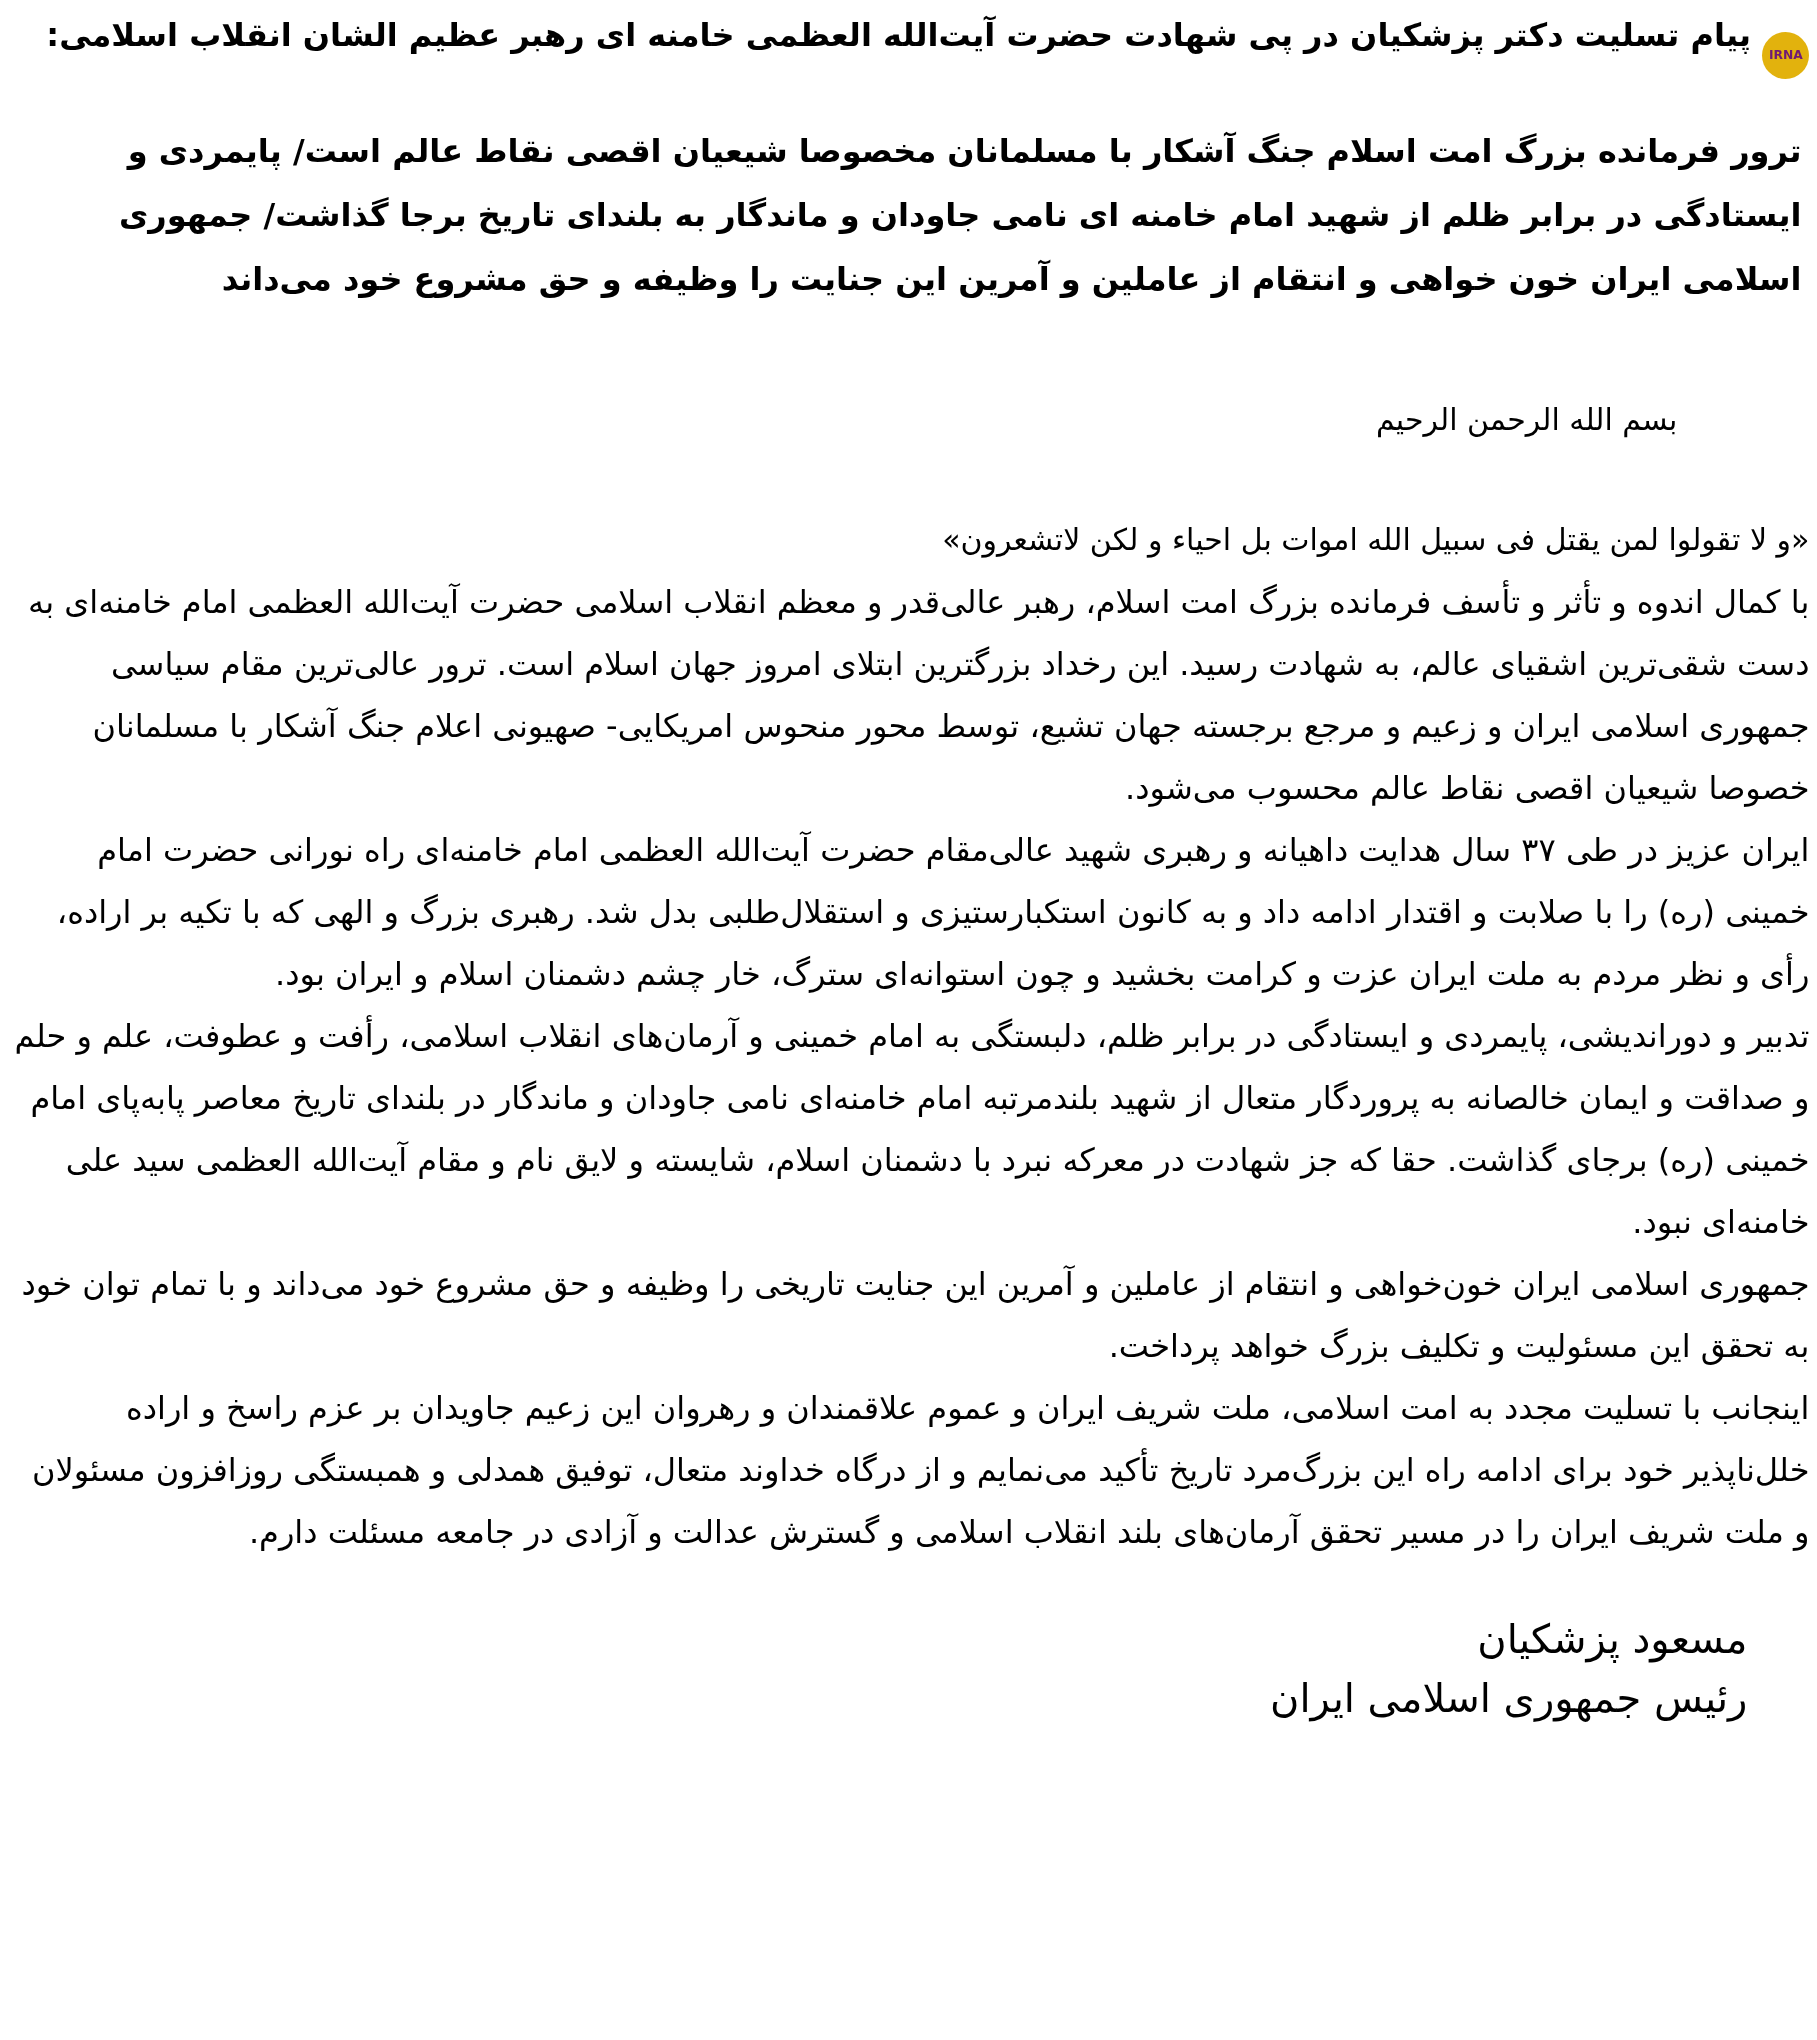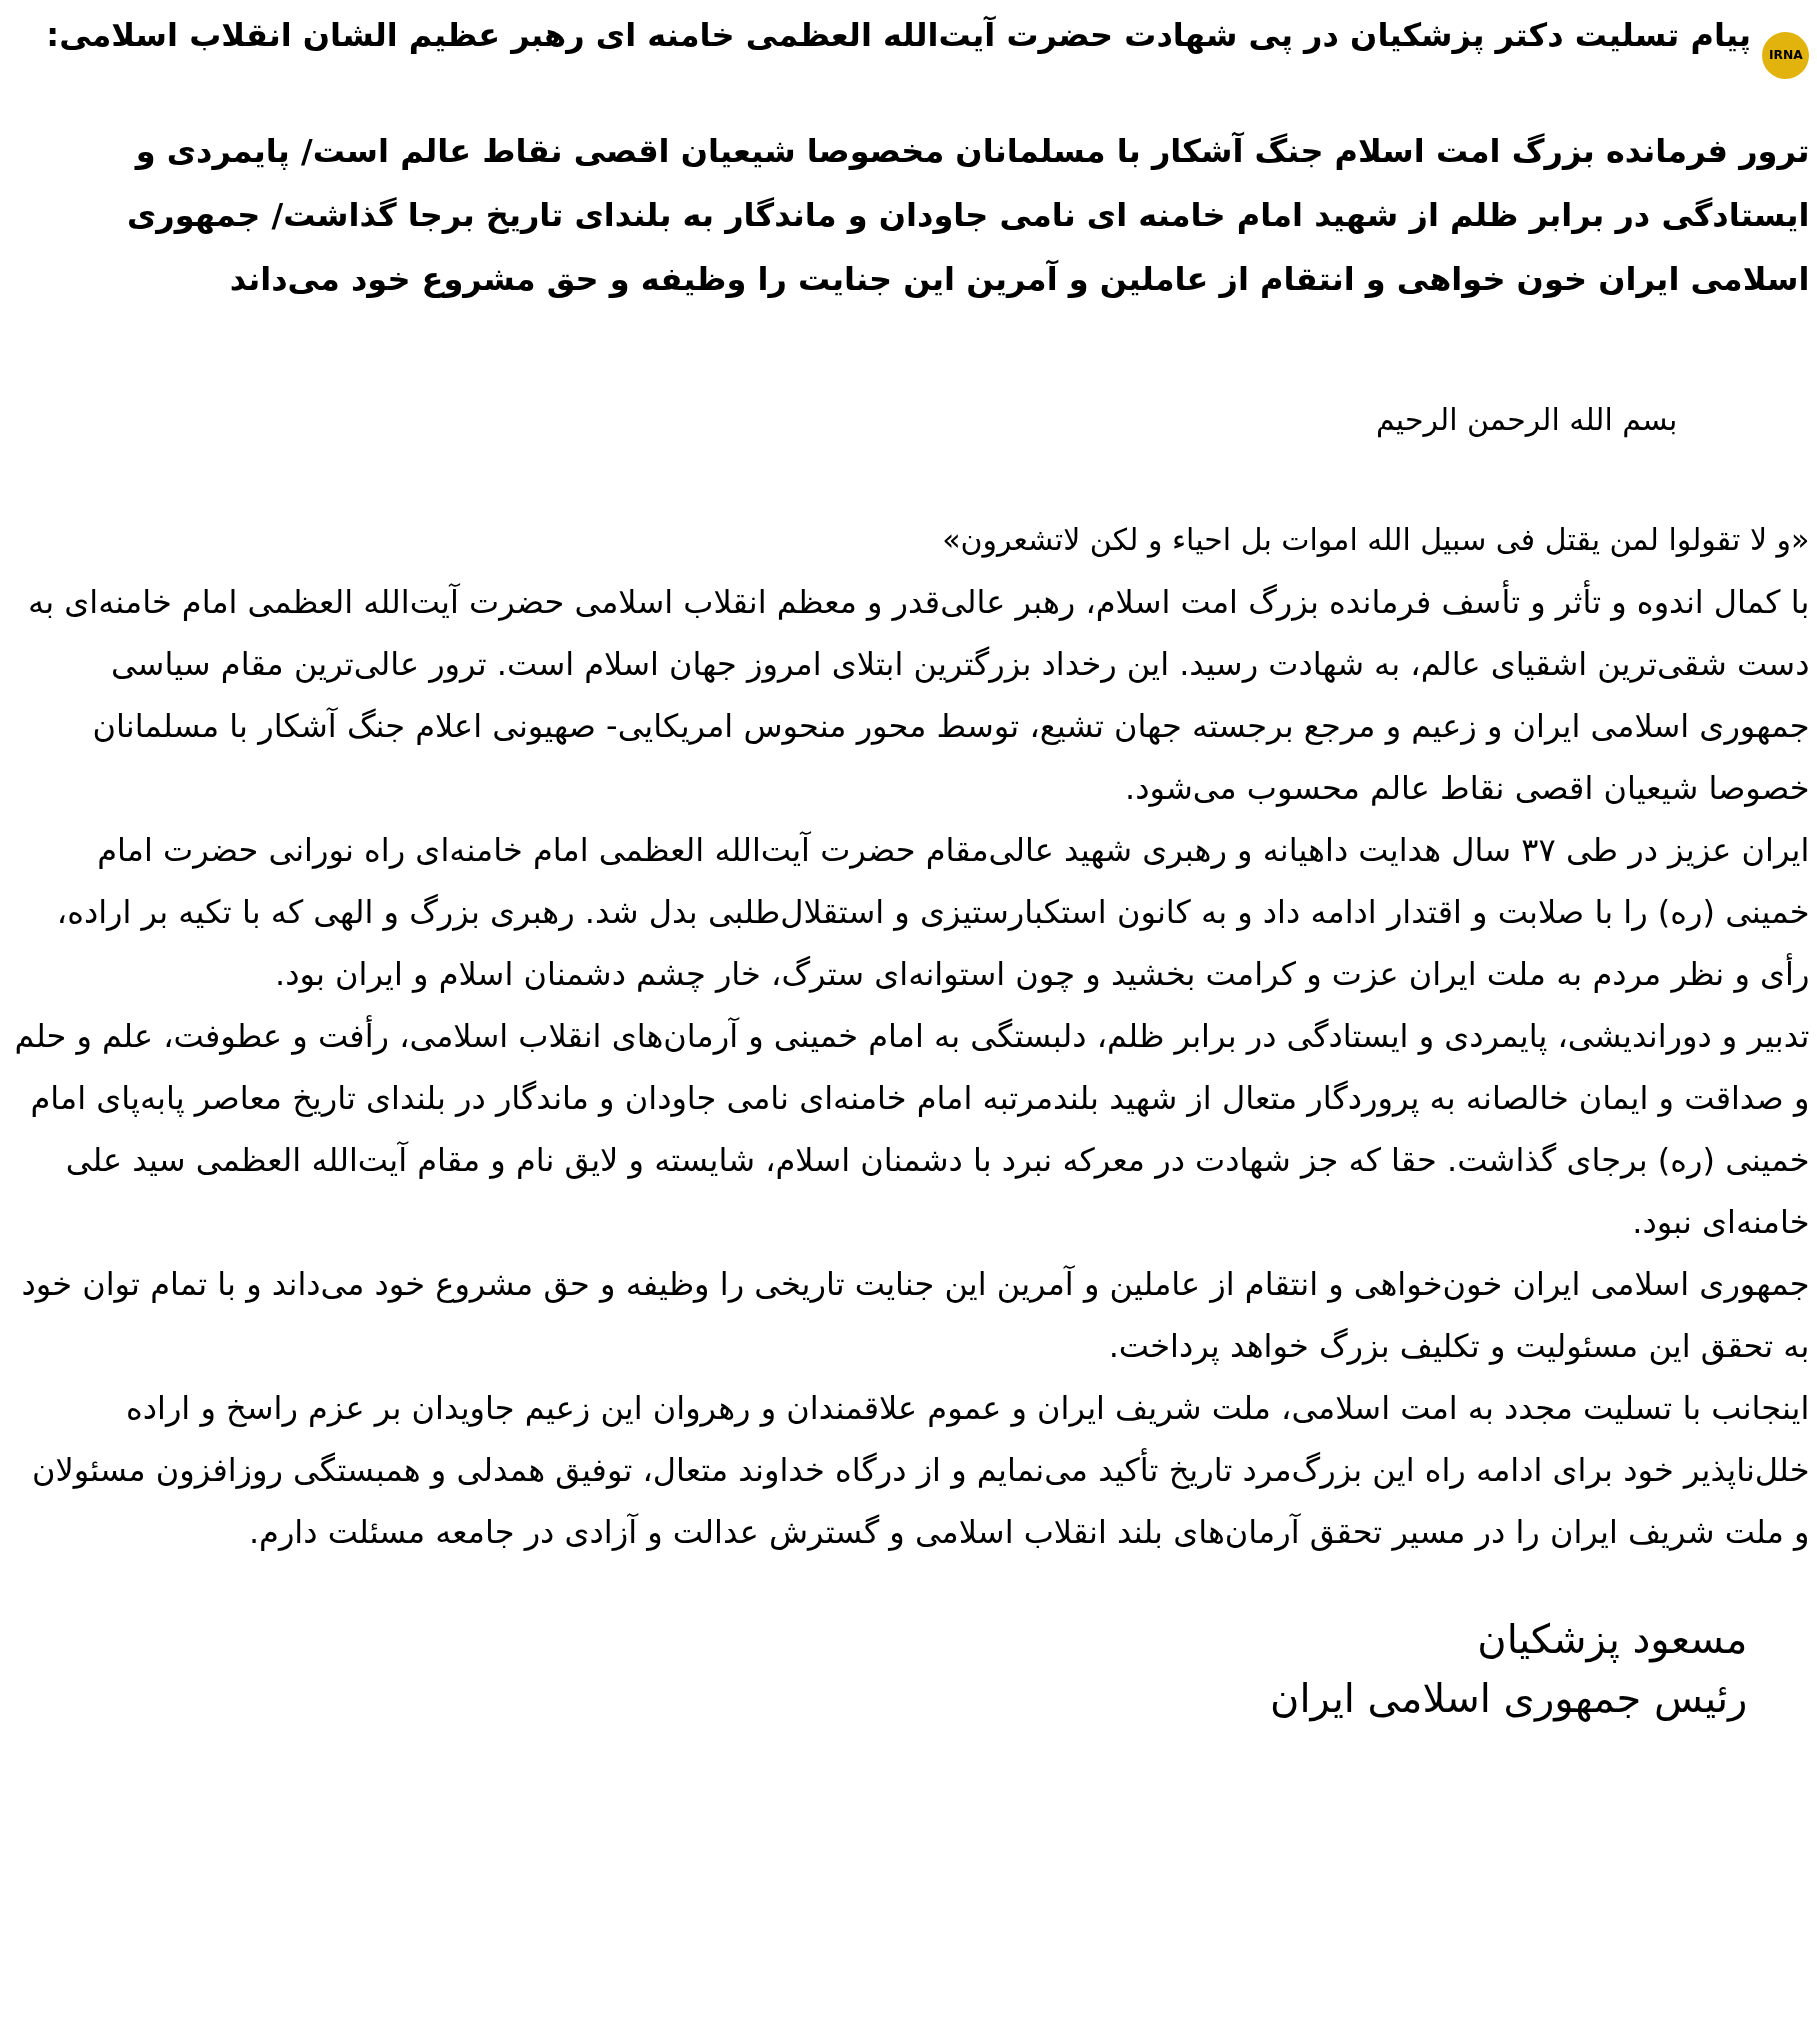--- a/index.html
+++ b/index.html
@@ -25,31 +25,31 @@
     font-size: 32px;
     font-weight: bold;
     line-height: 59px;
   }
   .logo {
     display: inline-block;
     width: 47px;
     height: 47px;
     border-radius: 50%;
     background: #e2b20d;
-    color: #000000;
+    color: #701a75;
     font-size: 12.3px;
     font-weight: bold;
     text-align: center;
     line-height: 47px;
     vertical-align: -13.2px;
     margin-left: 11.4px;
     direction: ltr;
   }
   .lead {
-    margin: 40px 0 0 0;
+    margin: 40px 8px 0 0;
     font-size: 32px;
     font-weight: bold;
     line-height: 64px;
   }
   .basmala {
     margin: 78px 0 0 0;
     padding-right: 132px;
     font-size: 30px;
     line-height: 61px;
   }

